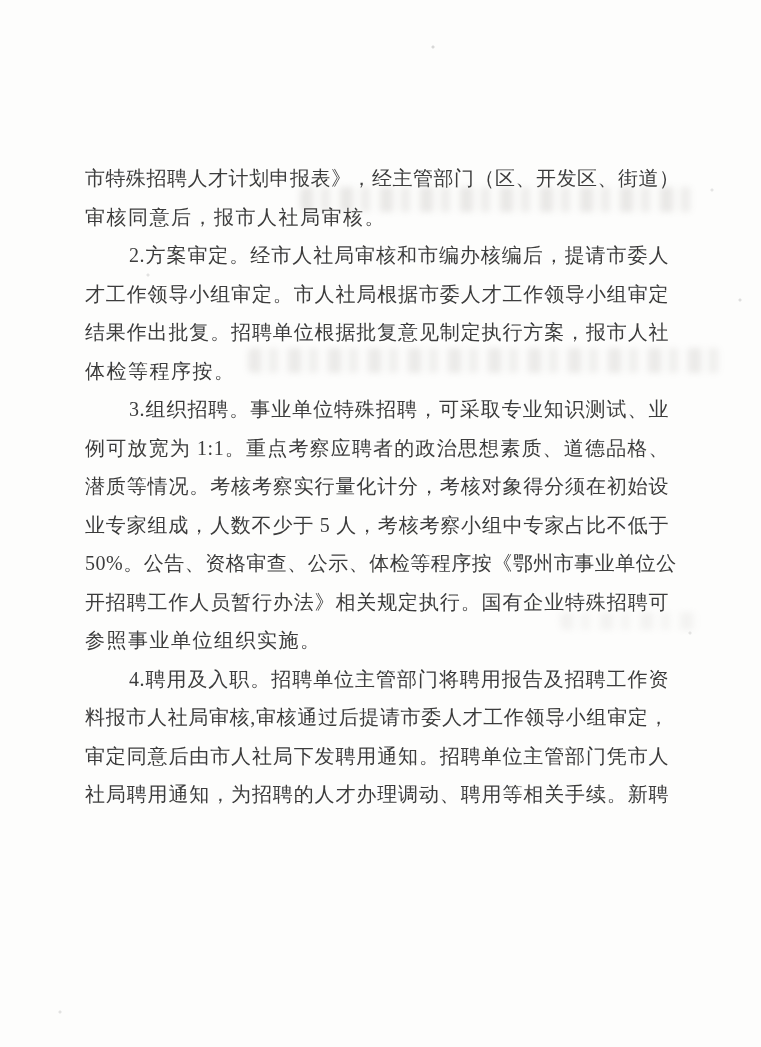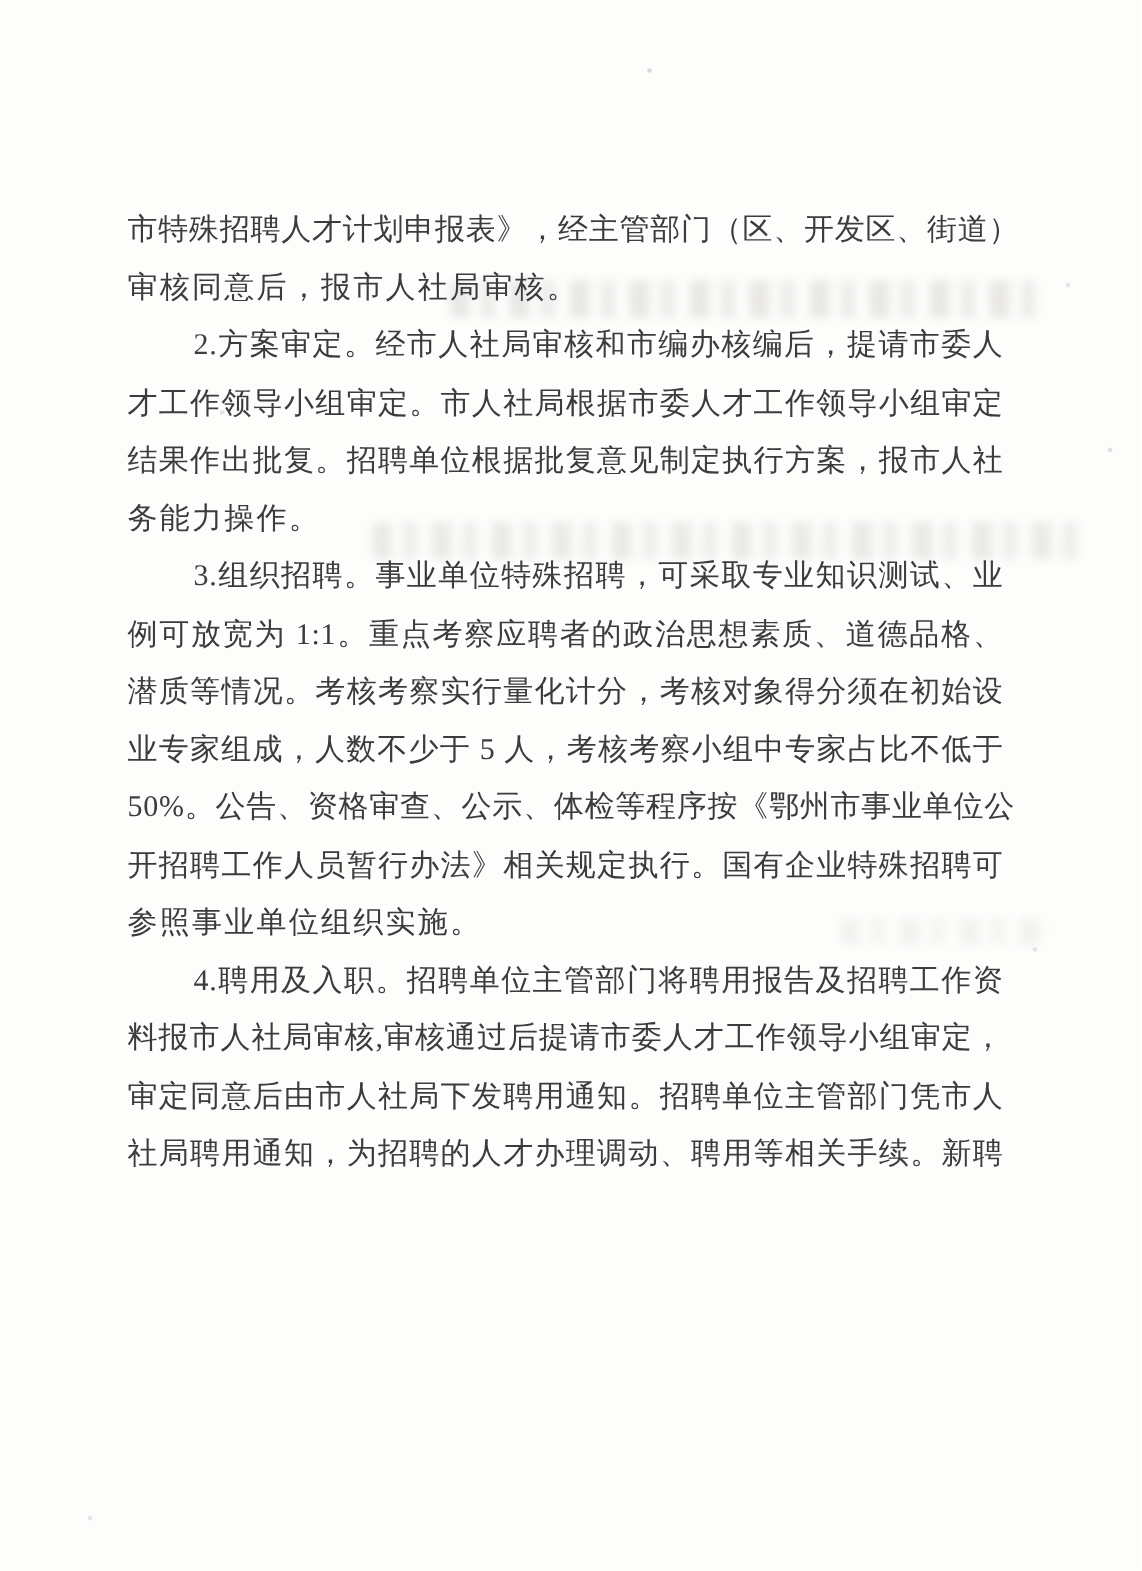--- a/index.html
+++ b/index.html
@@ -20,21 +20,21 @@
       radial-gradient(circle at 712px 190px, rgba(130,130,130,.20) 0 1px, transparent 2px),
       radial-gradient(circle at 60px 1012px, rgba(130,130,130,.22) 0 1px, transparent 2px),
       radial-gradient(circle at 690px 633px, rgba(130,130,130,.20) 0 1px, transparent 2px);
     overflow: hidden;
     font-family: "Liberation Serif", "DejaVu Serif", serif;
     color: #3c3c3c;
   }
   .textblock {
     position: absolute;
     left: 85px;
-    top: 134px;
+    top: 159px;
     width: 584px;
   }
   .line {
     font-size: 20px;
     line-height: 38.5px;
     height: 38.5px;
     text-align: justify;
     text-align-last: justify;
     white-space: nowrap;
     letter-spacing: 0.5px;
@@ -73,21 +73,21 @@
   <div class="ghost g1"></div>
   <div class="ghost g2"></div>
   <div class="ghost g3"></div>
 
   <div class="textblock">
     <div class="line">市特殊招聘人才计划申报表》，经主管部门（区、开发区、街道）</div>
     <div class="line para-end">审核同意后，报市人社局审核。</div>
     <div class="line indent">2.方案审定。经市人社局审核和市编办核编后，提请市委人</div>
     <div class="line">才工作领导小组审定。市人社局根据市委人才工作领导小组审定</div>
     <div class="line">结果作出批复。招聘单位根据批复意见制定执行方案，报市人社</div>
-    <div class="line para-end">务能力操作。</div>
+    <div class="line para-end">体检等程序按。</div>
     <div class="line indent">3.组织招聘。事业单位特殊招聘，可采取专业知识测试、业</div>
     <div class="line">例可放宽为 1:1。重点考察应聘者的政治思想素质、道德品格、</div>
     <div class="line">潜质等情况。考核考察实行量化计分，考核对象得分须在初始设</div>
     <div class="line">业专家组成，人数不少于 5 人，考核考察小组中专家占比不低于</div>
     <div class="line">50%。公告、资格审查、公示、体检等程序按《鄂州市事业单位公</div>
     <div class="line">开招聘工作人员暂行办法》相关规定执行。国有企业特殊招聘可</div>
     <div class="line para-end">参照事业单位组织实施。</div>
     <div class="line indent">4.聘用及入职。招聘单位主管部门将聘用报告及招聘工作资</div>
     <div class="line">料报市人社局审核,审核通过后提请市委人才工作领导小组审定，</div>
     <div class="line">审定同意后由市人社局下发聘用通知。招聘单位主管部门凭市人</div>

